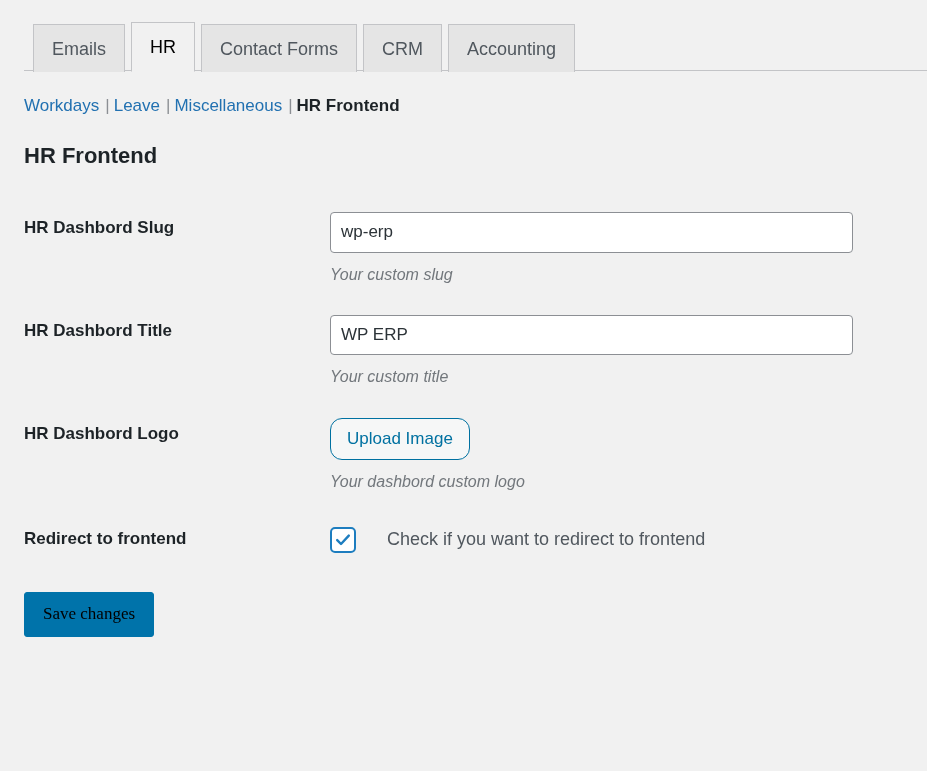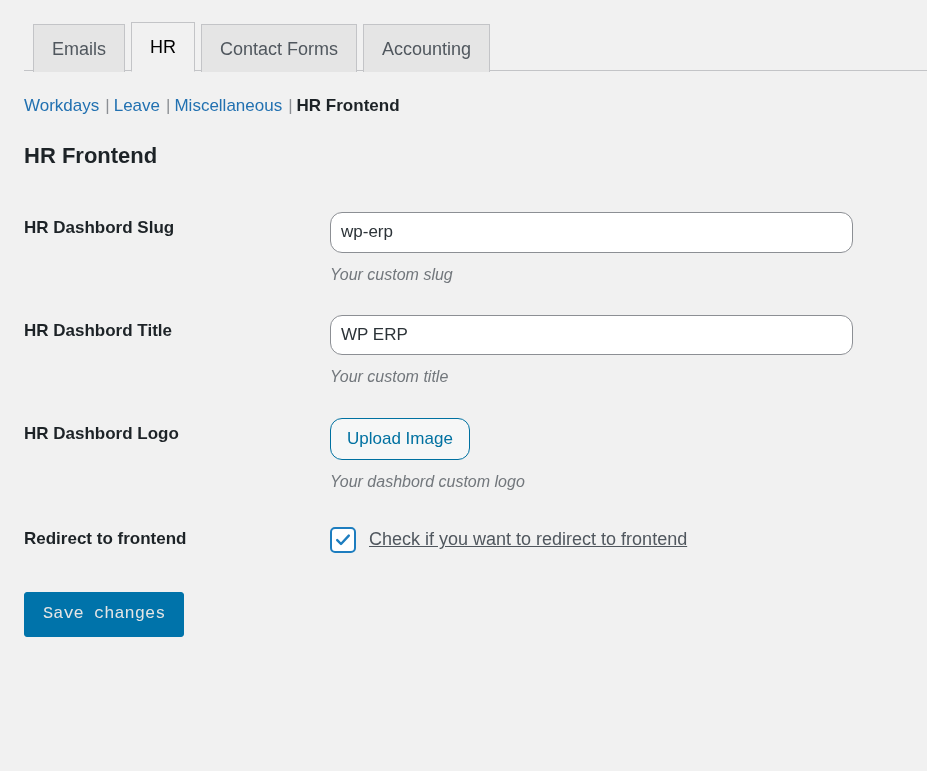--- a/index.html
+++ b/index.html
@@ -115,21 +115,21 @@
     vertical-align: top;
   }
   .text-input {
     width: 523px;
     box-sizing: border-box;
     padding: 8px 10px;
     font-size: 17px;
     font-family: "Liberation Sans", sans-serif;
     color: #2c3338;
     border: 1px solid #8c8f94;
-    border-radius: 12px;
+    border-radius: 4px;
     background: #fff;
     outline: none;
     line-height: 1.3;
   }
   .help-text {
     display: block;
     margin-top: 12px;
     font-size: 16px;
     font-style: italic;
     color: #72777c;
@@ -162,53 +162,53 @@
     border-radius: 5px;
     background: #fff;
     box-sizing: border-box;
     display: flex;
     align-items: center;
     justify-content: center;
     cursor: pointer;
   }
   .checkbox svg { display: block; }
   .check-label {
-    margin-left: 13px;
+    margin-left: 31px;
     font-size: 18px;
     color: #50575e;
     cursor: pointer;
     line-height: 1.3;
     white-space: nowrap;
-    text-decoration: underline;
   }
 
   
   .submit-wrap {
     padding: 22px 0 0 24px;
   }
   .save-btn {
     font-size: 17px;
-    font-family: Liberation Mono, monospace;
-    color: #e5e5e5;
+    font-family: Liberation Serif, serif;
+    color: #000000;
     background: #0073aa;
     border: 1px solid #0073aa;
     border-radius: 3px;
     padding: 11px 18px;
     cursor: pointer;
     line-height: 1.2;
   }
 </style>
 </head>
 <body>
 
 <div class="tab-strip">
   <div class="tab-list">
     <div class="tab"><span>Emails</span></div>
     <div class="tab active"><span>HR</span></div>
     <div class="tab"><span>Contact Forms</span></div>
+    <div class="tab"><span>CRM</span></div>
     <div class="tab"><span>Accounting</span></div>
   </div>
   <div class="tab-strip-rule"></div>
 </div>
 
 <div class="subnav">
   <a>Workdays</a><span class="sep">|</span><a>Leave</a><span class="sep">|</span><a>Miscellaneous</a><span class="sep">|</span><span class="current">HR Frontend</span>
 </div>
 
 <h2 class="page-title">HR Frontend</h2>

